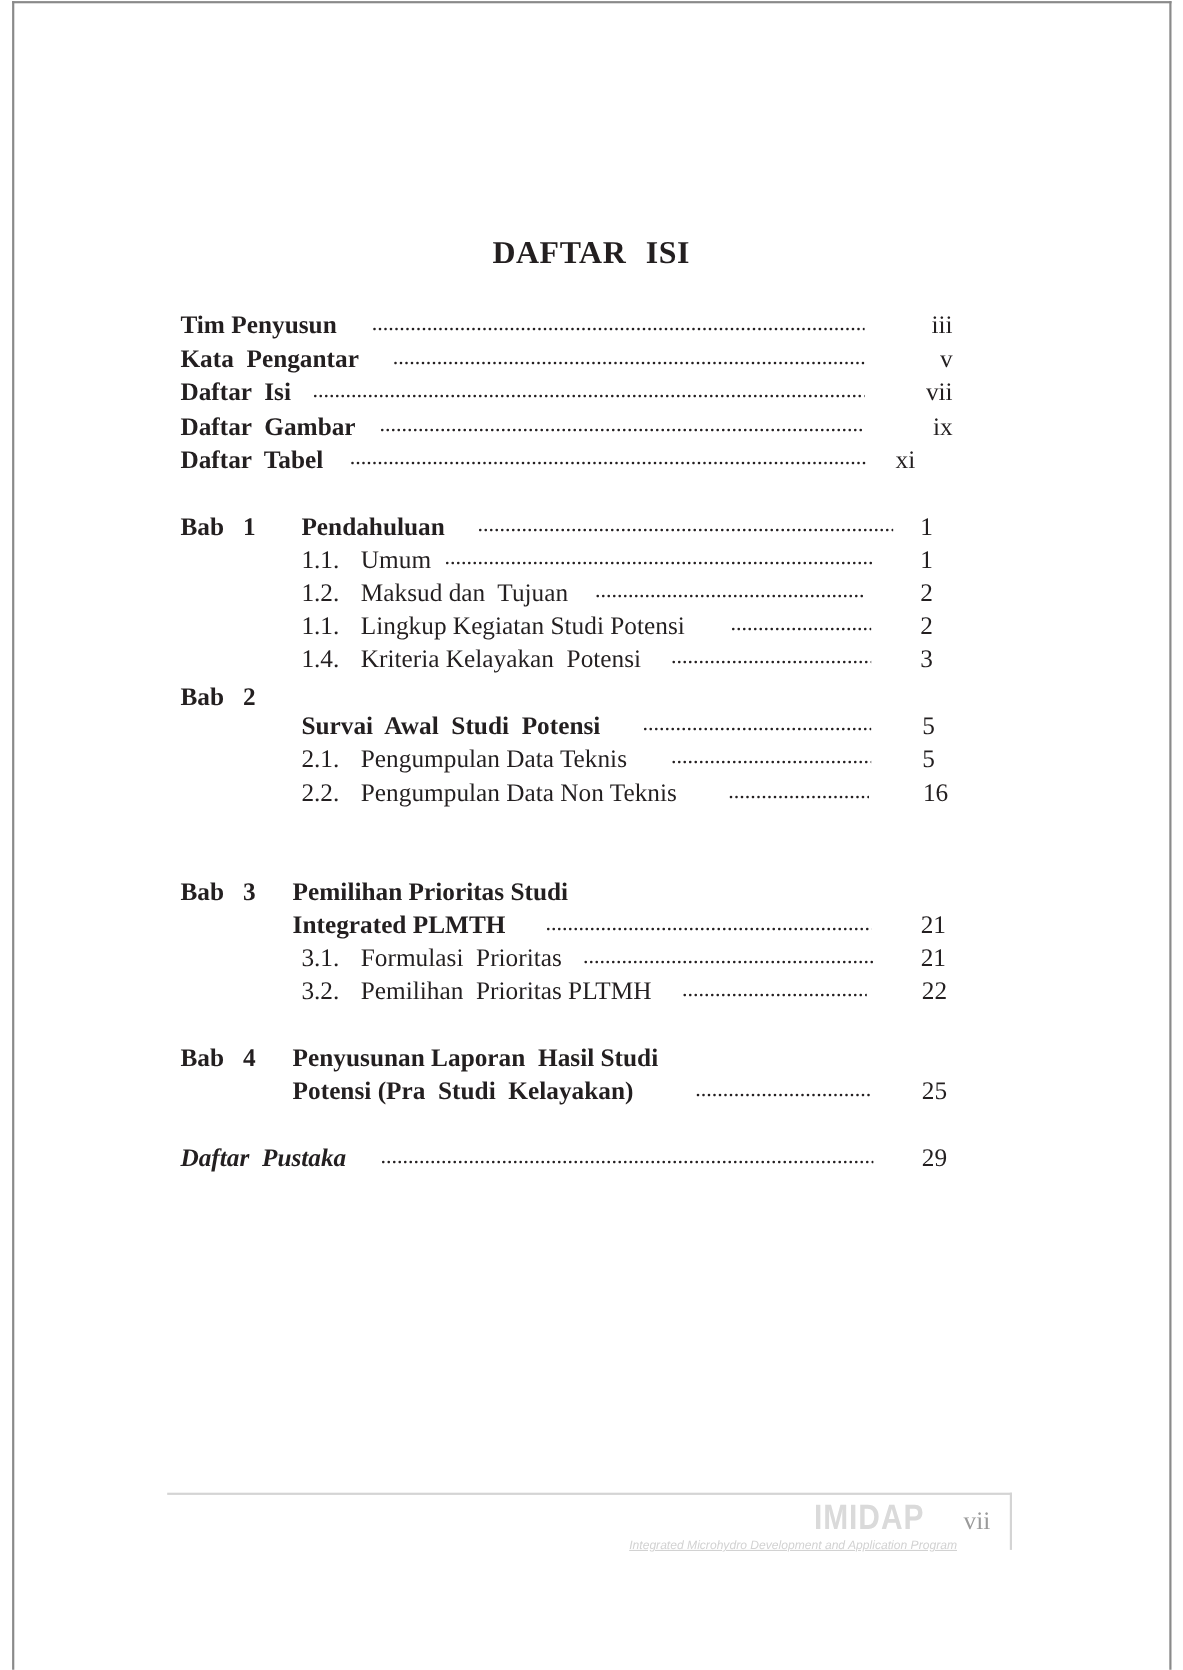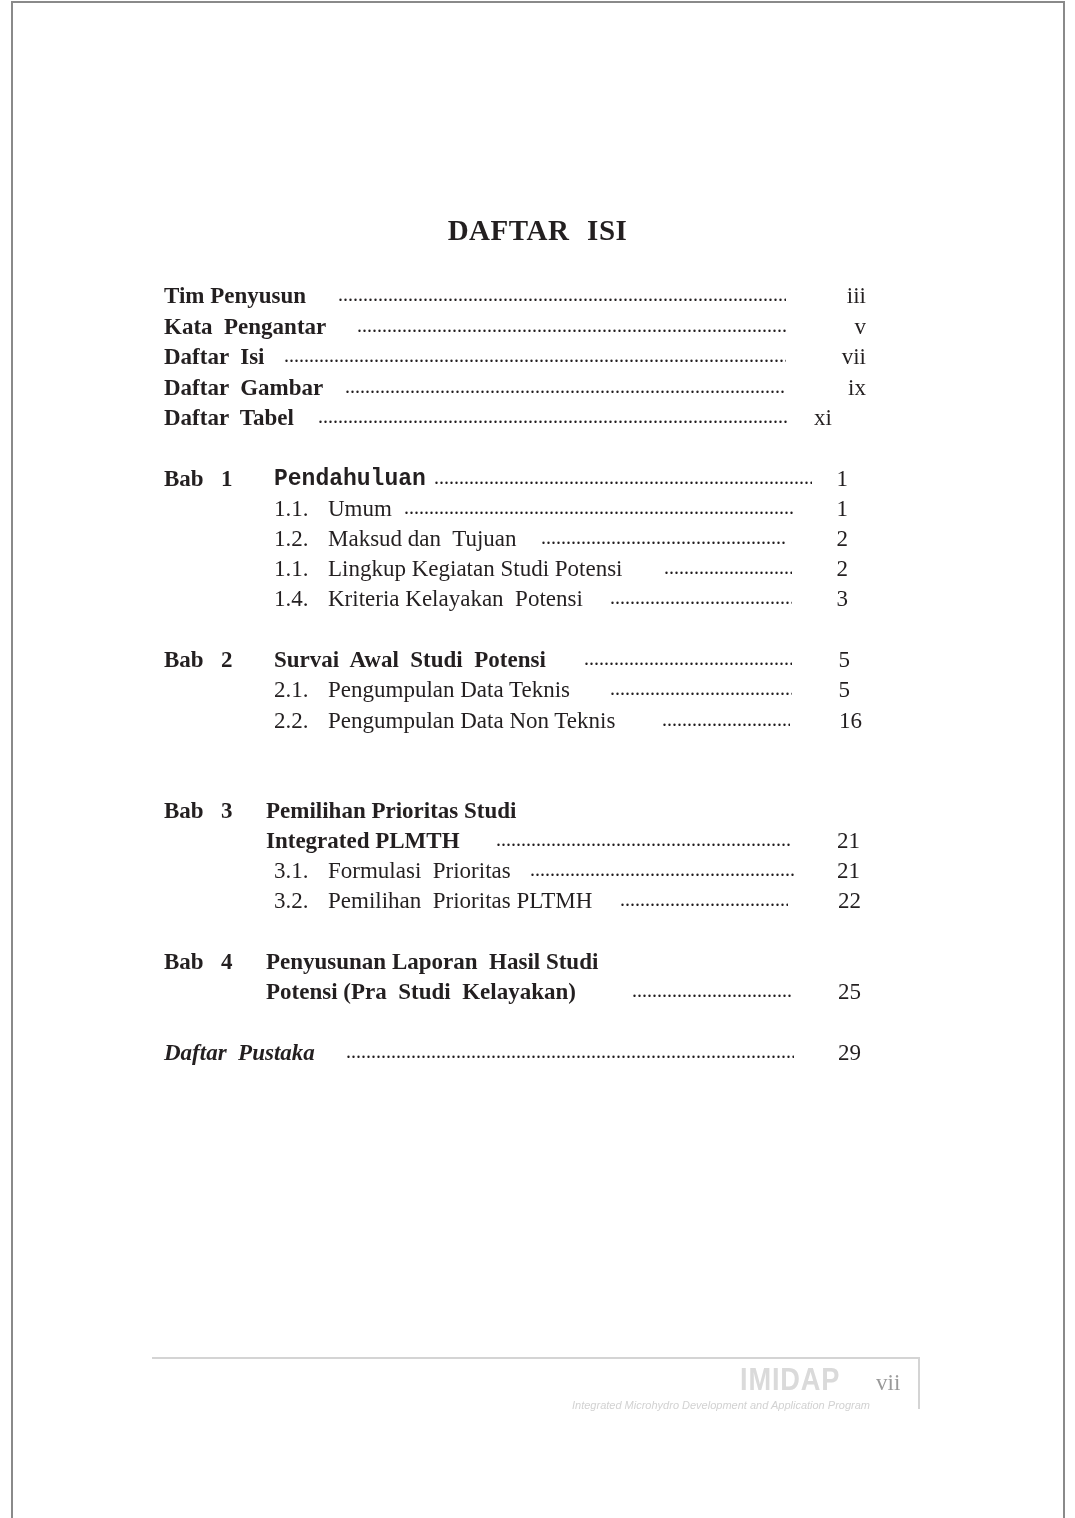--- a/index.html
+++ b/index.html
@@ -12,21 +12,21 @@
   .row { position: absolute; font-size: 23px; line-height: 30px; white-space: nowrap; }
   .bold { font-weight: bold; }
   .leader { position: absolute; white-space: nowrap; overflow: hidden; font-size: 20px; }
   .pg { position: absolute; font-size: 23px; line-height: 30px; text-align: right; width: 60px; }
   .sec-num { display: inline-block; width: 54px; }
   .footer-line { position: absolute; left: 152px; top: 1357px; width: 768px; height: 2px; background: #d4d4d4; }
   .footer-vline { position: absolute; left: 918px; top: 1357px; width: 2px; height: 52px; background: #d4d4d4; }
   .footer-logo { position: absolute; left: 740px; top: 1361px; font-family: "Liberation Sans", sans-serif;
                  font-weight: bold; font-size: 32px; color: #dadada; letter-spacing: 1px; transform: scaleX(0.85); transform-origin: left; }
   .footer-tag { position: absolute; left: 572px; top: 1399px; font-family: "Liberation Sans", sans-serif;
-                font-style: italic; font-size: 11px; color: #d2d2d2; }
+                font-style: italic; font-size: 11px; color: #d2d2d2; text-decoration: underline; }
   .footer-page { position: absolute; left: 876px; top: 1370px; font-size: 23px; color: #9a9a9a; }
 </style>
 </head>
 <body>
 
 <div class="page-frame"></div>
 
 <div class="title">DAFTAR   ISI</div>
 
 <div>
@@ -46,21 +46,21 @@
   <div class="leader" style="left:345px; top:375px; width:441px;">............................................................................................................................</div>
   <div class="pg" style="left:806px; top:373px;">ix</div>
 
   <div class="row bold" style="left:164px; top:403px;"><span style="white-space:pre">Daftar  Tabel</span></div>
   <div class="leader" style="left:318px; top:405px; width:470px;">............................................................................................................................</div>
   <div class="pg" style="left:772px; top:403px;">xi</div>
 </div>
 
 <div>
   <div class="row bold" style="left:164px; top:464px;text-align:center;"><span>Bab</span>&nbsp;&nbsp;&nbsp;<span>1</span></div>
-  <div class="row bold" style="left:274px; top:464px;font-family:Liberation Mono, monospace;"><span>Pendahuluan</span></div>
+  <div class="row bold" style="left:274px; top:464px;"><span>Pendahuluan</span></div>
   <div class="leader" style="left:434px; top:466px; width:378px;">............................................................................................................................</div>
   <div class="pg" style="left:788px; top:464px;">1</div>
 
   <div class="row" style="left:274px; top:494px;"><span class="sec-num">1.1.</span><span>Umum</span></div>
   <div class="leader" style="left:404px; top:496px; width:390px;">............................................................................................................................</div>
   <div class="pg" style="left:788px; top:494px;">1</div>
 
   <div class="row" style="left:274px; top:524px;"><span class="sec-num">1.2.</span><span style="white-space:pre">Maksud dan  Tujuan</span></div>
   <div class="leader" style="left:541px; top:526px; width:245px;">............................................................................................................................</div>
   <div class="pg" style="left:788px; top:524px;">2</div>
@@ -68,21 +68,21 @@
   <div class="row" style="left:274px; top:554px;"><span class="sec-num">1.1.</span><span>Lingkup Kegiatan Studi Potensi</span></div>
   <div class="leader" style="left:664px; top:556px; width:128px;">............................................................................................................................</div>
   <div class="pg" style="left:788px; top:554px;">2</div>
 
   <div class="row" style="left:274px; top:584px;"><span class="sec-num">1.4.</span><span style="white-space:pre">Kriteria Kelayakan  Potensi</span></div>
   <div class="leader" style="left:610px; top:586px; width:182px;">............................................................................................................................</div>
   <div class="pg" style="left:788px; top:584px;">3</div>
 </div>
 
 <div>
-  <div class="row bold" style="left:164px; top:645px;text-align:center;"><span>Bab</span>&nbsp;&nbsp;&nbsp;<span>2</span></div>
+  <div class="row bold" style="left:164px; top:619px;text-align:center;"><span>Bab</span>&nbsp;&nbsp;&nbsp;<span>2</span></div>
   <div class="row bold" style="left:274px; top:645px;"><span style="white-space:pre">Survai  Awal  Studi  Potensi</span></div>
   <div class="leader" style="left:584px; top:647px; width:208px;">............................................................................................................................</div>
   <div class="pg" style="left:790px; top:645px;">5</div>
 
   <div class="row" style="left:274px; top:675px;"><span class="sec-num">2.1.</span><span>Pengumpulan Data Teknis</span></div>
   <div class="leader" style="left:610px; top:677px; width:182px;">............................................................................................................................</div>
   <div class="pg" style="left:790px; top:675px;">5</div>
 
   <div class="row" style="left:274px; top:706px;"><span class="sec-num">2.2.</span><span>Pengumpulan Data Non Teknis</span></div>
   <div class="leader" style="left:662px; top:708px; width:128px;">............................................................................................................................</div>

